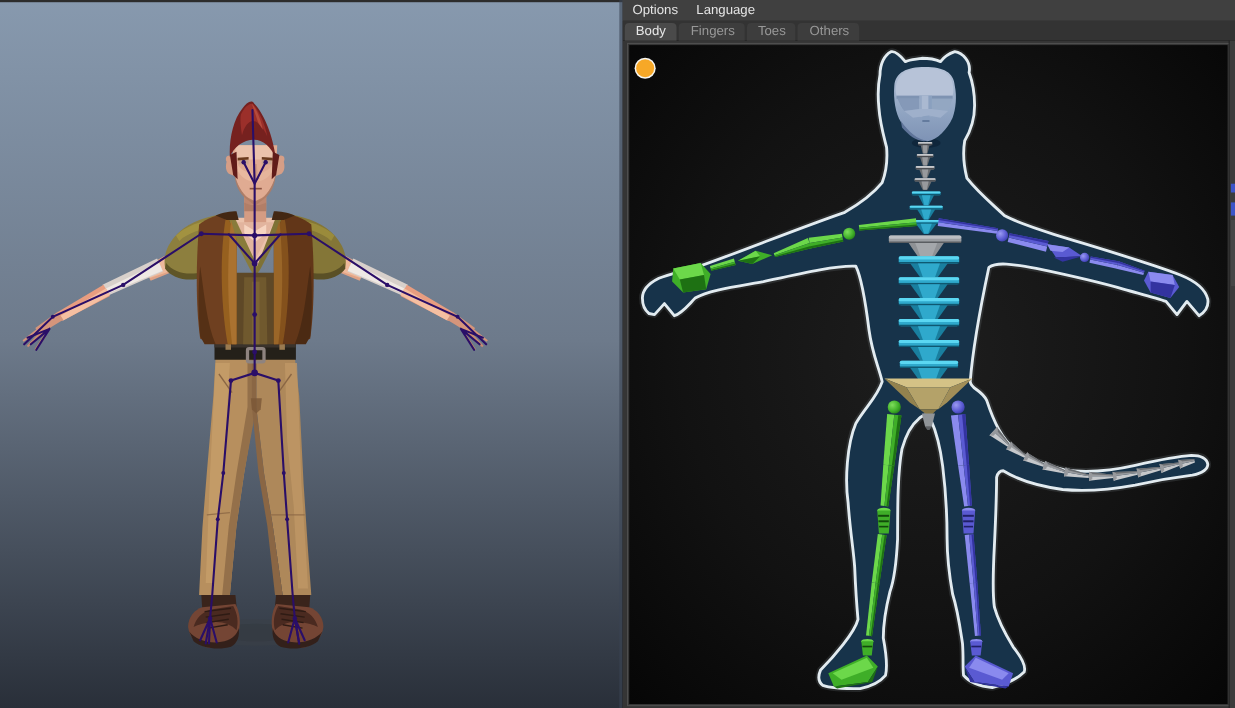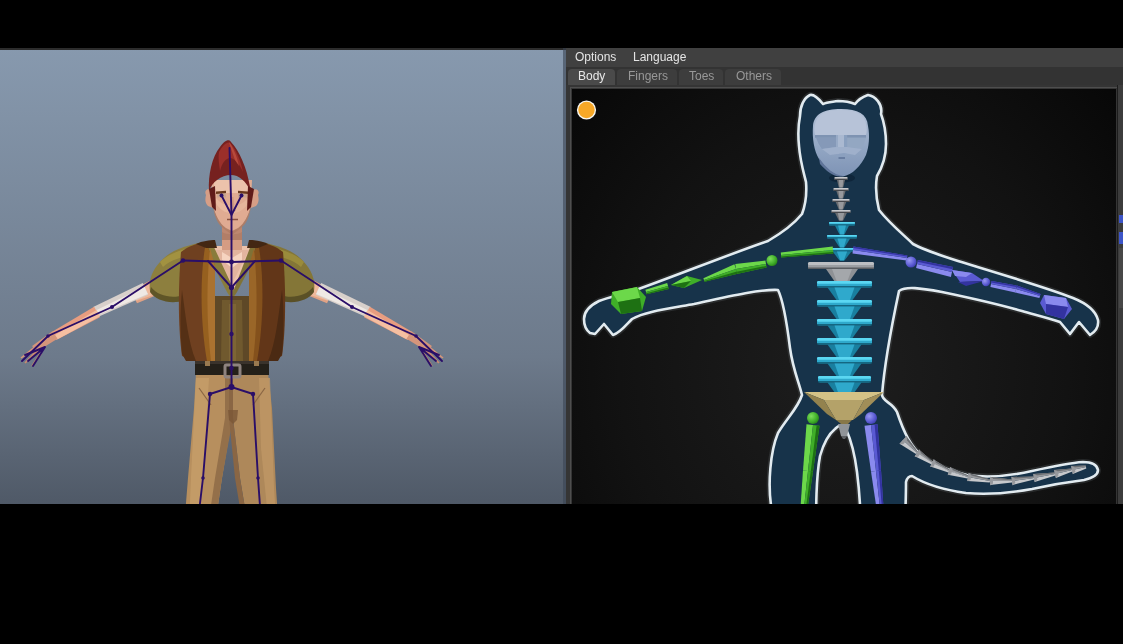--- a/index.html
+++ b/index.html
@@ -1,16 +1,16 @@
 <!DOCTYPE html>
 <html><head>
 <meta charset="utf-8">
 <style>
   html,body{margin:0;padding:0;background:#000;}
-  #app{position:relative;width:1123px;height:456px;overflow:hidden;font-family:"Liberation Sans",sans-serif;margin-top:48px;}
+  #app{position:relative;width:1123px;height:644px;overflow:hidden;font-family:"Liberation Sans",sans-serif;}
   svg{display:block;}
 </style>
 </head>
 <body>
 <div id="app">
 <svg width="1123" height="644" viewBox="0 0 1123 644">
   <defs>
     <linearGradient id="vpbg" x1="0" y1="0" x2="0" y2="1">
       <stop offset="0" stop-color="#8799ae"></stop>
       <stop offset="0.48" stop-color="#6d7a8b"></stop>

